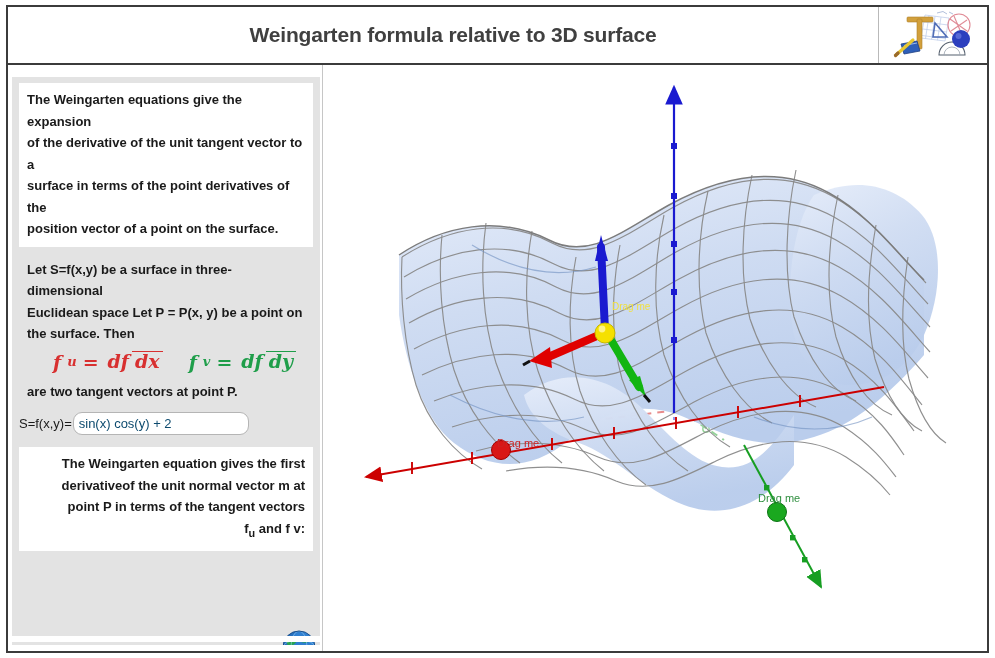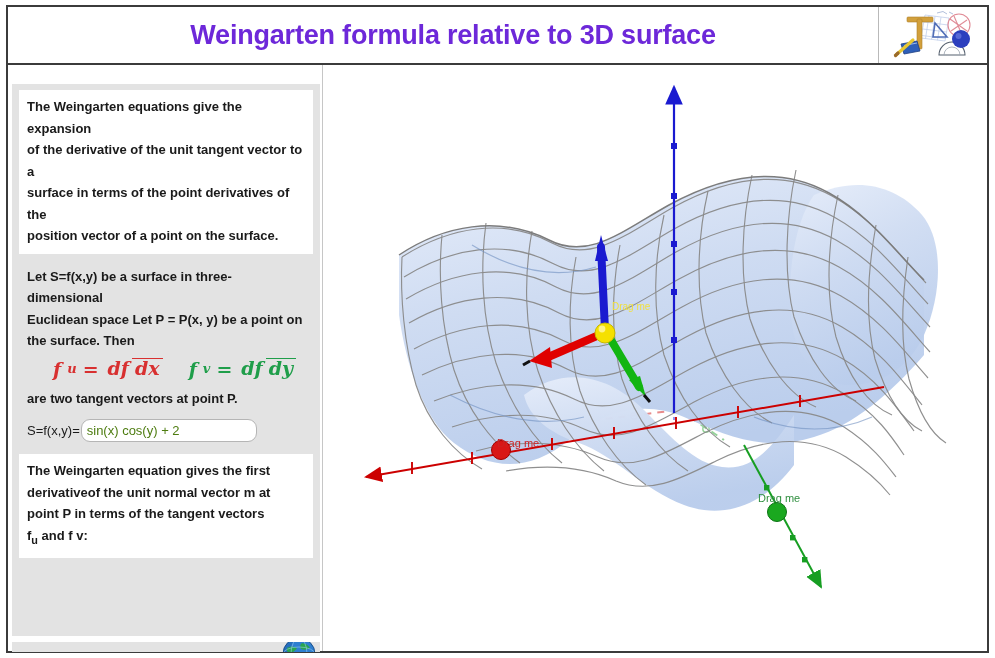--- a/index.html
+++ b/index.html
@@ -38,22 +38,22 @@
     align-items: stretch;
   }
   .title-area {
     flex: 1 1 auto;
     display: flex;
     align-items: center;
     justify-content: center;
     padding-left: 20px;
   }
   .title-text {
-    color: #6d28d9;
-    font-size: 27px;
+    color: #404040;
+    font-size: 21px;
     font-weight: bold;
     letter-spacing: -0.2px;
     white-space: nowrap;
   }
   .logo-cell {
     width: 108px;
     flex: 0 0 108px;
     border-left: 1px solid #b9b9b9;
     display: flex;
     align-items: center;
@@ -61,21 +61,21 @@
     background: #ffffff;
   }
   
   .body-wrap {
     position: absolute;
     left: 0; top: 58px;
     right: 0; bottom: 0;
   }
   .sidebar {
     position: absolute;
-    left: 4px; top: 19px;
+    left: 4px; top: 12px;
     width: 308px;
     height: 568px;
     background: #e3e3e3;
     box-sizing: border-box;
     padding: 6px 7px;
     overflow: hidden;
   }
   .sidebar-divider {
     position: absolute;
     left: 314px; top: 0;
@@ -137,35 +137,35 @@
     font-weight: bold;
   }
   .eq .sub { font-size: 13px; vertical-align: sub; font-style: italic; }
   .red-math { color: #d83030; }
   .green-math { color: #1f9e4a; }
 
   
   .input-row {
     display: flex;
     align-items: center;
-    margin: 10px 0 0 8px;
+    margin: 10px 0 0 0;
   }
   .input-label {
     font-size: 13px;
     color: #1a1a1a;
     font-weight: normal;
     padding-right: 1px;
     white-space: nowrap;
   }
   .fx-input {
     width: 176px;
     height: 23px;
     font-size: 13px;
     font-family: "Liberation Sans", sans-serif;
-    color: #4d7c0f;
+    color: #0c4a6e;
     background: #ffffff;
     border: 1px solid #b5b5b5;
     border-radius: 9px;
     padding: 1px 5px;
     box-sizing: border-box;
     outline: none;
   }
 
   
   .globe-logo {
@@ -310,21 +310,21 @@
 
         <div class="plain">
           <p> are two tangent vectors at point P.</p>
         </div>
 
         <div class="input-row">
           <span class="input-label">S=f(x,y)=</span>
           <input class="fx-input" type="text" value="sin(x) cos(y) + 2" style="">
         </div>
 
-        <div class="txtbox" style="margin-top:12px;">
+        <div class="txtbox" style="margin-top:12px;text-align:right;">
           <p>The Weingarten equation gives the first</p>
           <p>derivativeof the unit normal vector m at</p>
           <p> point P in terms of the tangent vectors</p>
           <p><span>f</span><sub>u</sub><span> and f v:</span></p>
         </div>
 
         <div class="globe-logo">
           <svg width="38" height="38" viewBox="0 0 38 38">
             <circle cx="19" cy="18" r="16" fill="#2f7fd0"></circle>
             <path d="M19 2 A16 16 0 0 0 19 34 A9 16 0 0 1 19 2" fill="#1f62ad" opacity="0.55"></path>

